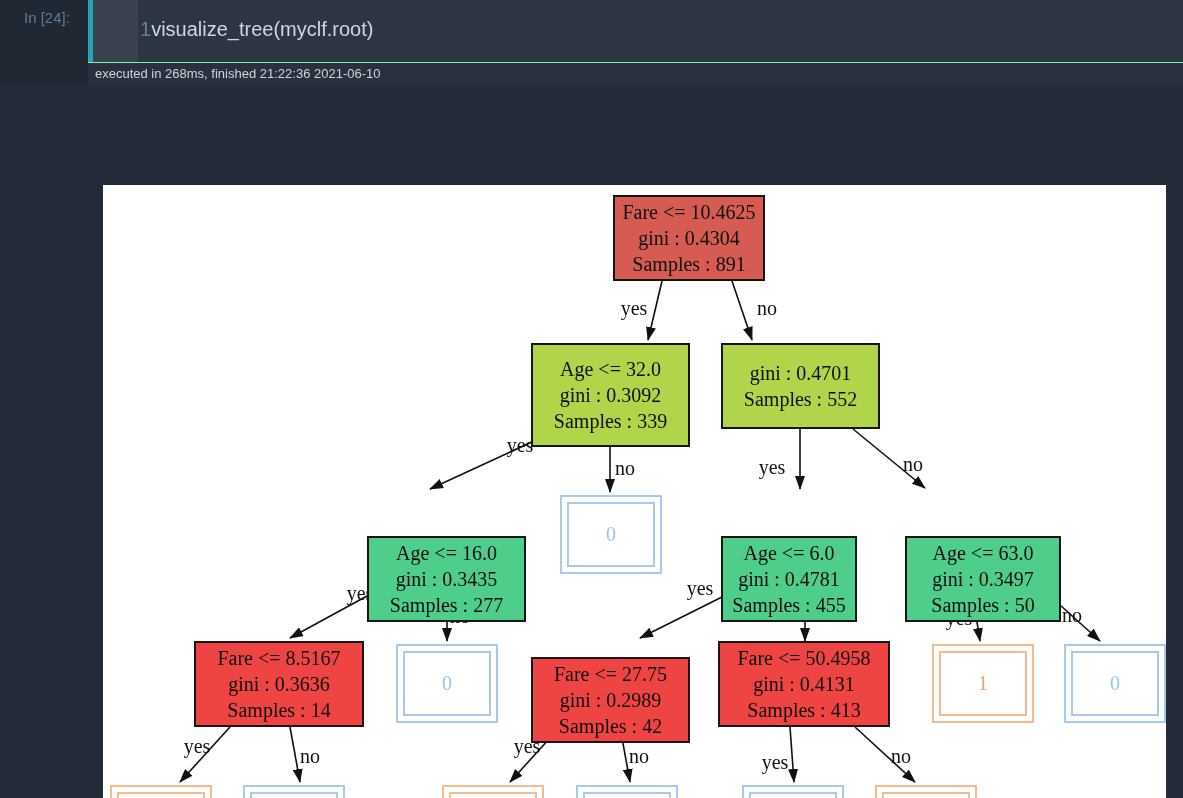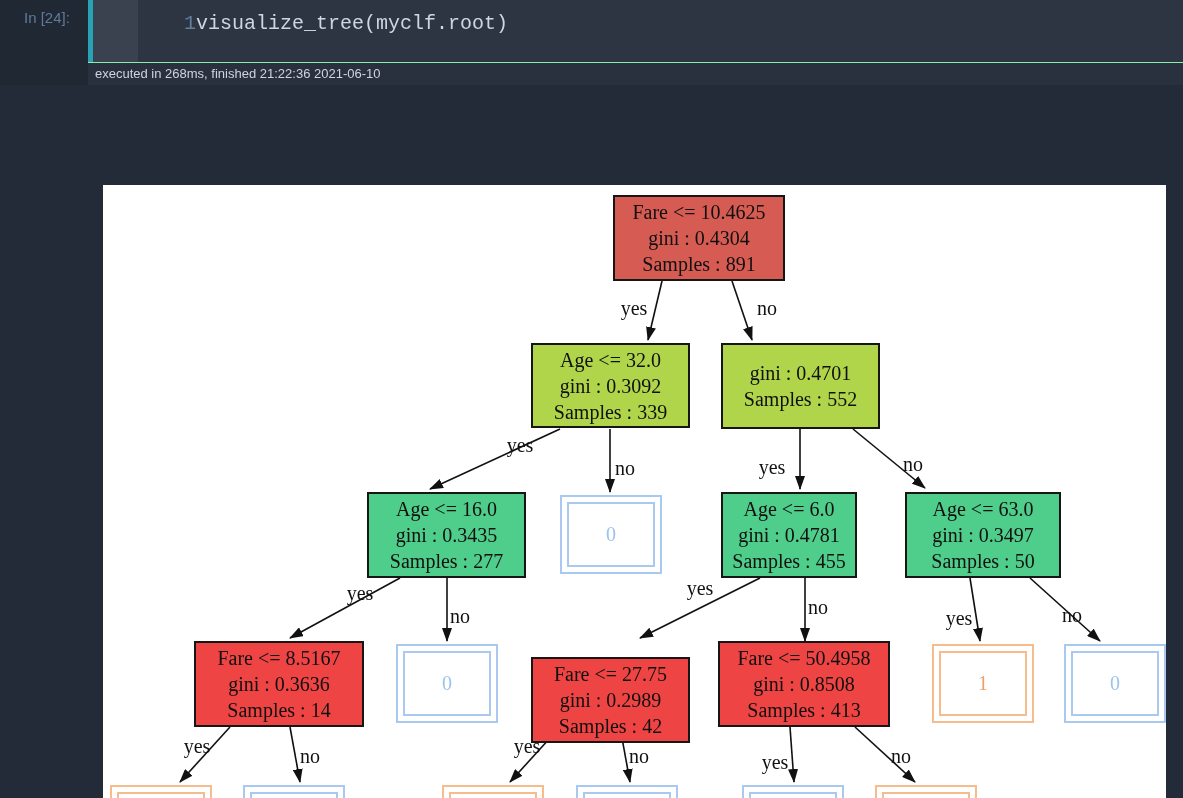--- a/index.html
+++ b/index.html
@@ -10,43 +10,43 @@
   
   .cell-input{position:absolute;left:88px;top:0;width:1095px;height:62px;background:#2d3542;}
   .cell-bar{position:absolute;left:88px;top:0;width:5px;height:62px;background:#2aa2b6;}
   .cell-gutter{position:absolute;left:93px;top:0;width:45px;height:62px;background:#3a4250;}
   .prompt{
     position:absolute;left:24px;top:9px;
     font-family:Liberation Sans, sans-serif;
     font-size:15px;color:#5e7b9a;white-space:pre;
   }
   .codeline{
-    position:absolute;left:140px;top:12px;
-    font-family:Liberation Mono, monospace;
-    font-size:20px;white-space:pre;margin-left:44px;
+    position:absolute;left:140px;top:18px;
+    font-family:Liberation Sans, sans-serif;
+    font-size:20px;white-space:pre;
   }
   .codeline .lineno{color:#627e9f;}
   .codeline .code{color:#ccd6e4;}
   .timing-bar{
     position:absolute;left:88px;top:62px;width:1095px;height:23px;
     background:#2a313e;border-top:1px solid #86efac;box-sizing:border-box;
     line-height:22px;padding-left:7px;font-size:13px;color:#ced4dc;
   }
   .output-area{position:absolute;left:0;top:85px;width:1183px;height:713px;background:#232b38;}
   .tree-panel{position:absolute;left:103px;top:100px;width:1063px;height:683px;background:#ffffff;}
   
   .node{
     position:absolute;box-sizing:border-box;border:2px solid #161616;
     font-family:"Liberation Serif","DejaVu Serif",serif;font-size:20px;color:#101010;
     text-align:center;display:flex;flex-direction:column;justify-content:center;
     line-height:26px;
   }
   .fill-root{background:#d65c53;}
   .fill-d1{background:#b0d54b;}
-  .fill-d2{background:#4fcd8a;}
+  .fill-d2{background:#4fcd8a;margin-top:44px;}
   .fill-d3{background:#ef4444;}
   .leaf{position:absolute;box-sizing:border-box;background:#ffffff;}
   .leaf-inner{
     position:absolute;inset:5px;display:flex;align-items:center;justify-content:center;
     font-family:"Liberation Serif","DejaVu Serif",serif;font-size:20px;
   }
   .leaf-c0{border:2px solid #a9c9f0;}
   .leaf-c0 .leaf-inner{border:2px solid #a9c9f0;color:#9cc3ee;}
   .leaf-c1{border:2px solid #f5bd8e;}
   .leaf-c1 .leaf-inner{border:2px solid #f5bd8e;color:#efa068;}
@@ -144,26 +144,26 @@
       <g>
         <line x1="687" y1="542" x2="691" y2="597" marker-end="url(#arrow)"></line>
         <text x="672" y="584">yes</text>
       </g>
       <g>
         <line x1="752" y1="542" x2="812" y2="597" marker-end="url(#arrow)"></line>
         <text x="798" y="578">no</text>
       </g>
     </svg>
 
-    <div class="node fill-root" style="left:510px;top:10px;width:172px;height:86px">
+    <div class="node fill-root" style="left:510px;top:10px;width:152px;height:86px">
       <div>Fare &lt;= 10.4625</div>
       <div>gini : 0.4304</div>
       <div>Samples : 891</div>
     </div>
-    <div class="node fill-d1" style="left:428px;top:158px;width:159px;height:85px">
+    <div class="node fill-d1" style="left:428px;top:158px;width:159px;height:104px">
       <div>Age &lt;= 32.0</div>
       <div>gini : 0.3092</div>
       <div>Samples : 339</div>
     </div>
     <div class="node fill-d1" style="left:618px;top:158px;width:159px;height:86px">
       <div>gini : 0.4701</div>
       <div>Samples : 552</div>
     </div>
     <div class="node fill-d2" style="left:264px;top:307px;width:159px;height:86px">
       <div>Age &lt;= 16.0</div>
@@ -191,21 +191,21 @@
     <div class="leaf leaf-c0" style="left:293px;top:459px;width:102px;height:79px">
       <div class="leaf-inner">0</div>
     </div>
     <div class="node fill-d3" style="left:428px;top:472px;width:159px;height:86px">
       <div>Fare &lt;= 27.75</div>
       <div>gini : 0.2989</div>
       <div>Samples : 42</div>
     </div>
     <div class="node fill-d3" style="left:615px;top:456px;width:172px;height:86px">
       <div>Fare &lt;= 50.4958</div>
-      <div>gini : 0.8508</div>
+      <div>gini : 0.4131</div>
       <div>Samples : 413</div>
     </div>
     <div class="leaf leaf-c1" style="left:829px;top:459px;width:102px;height:79px">
       <div class="leaf-inner">1</div>
     </div>
     <div class="leaf leaf-c0" style="left:961px;top:459px;width:102px;height:79px">
       <div class="leaf-inner">0</div>
     </div>
 
     <div class="leaf leaf-c1" style="left:7px;top:600px;width:102px;height:79px">

